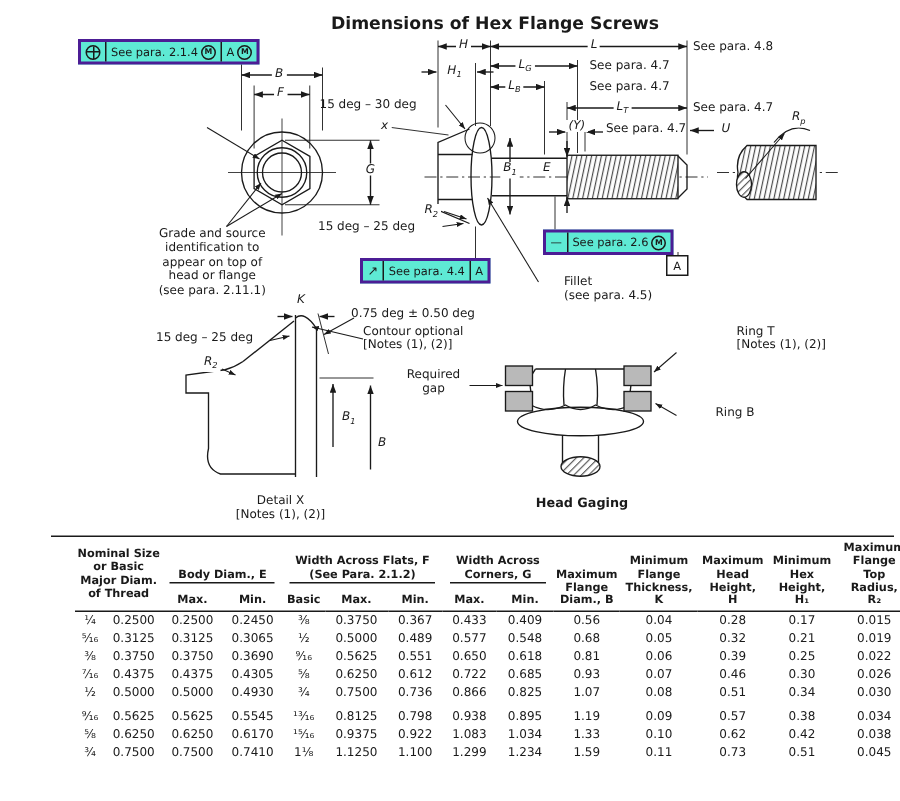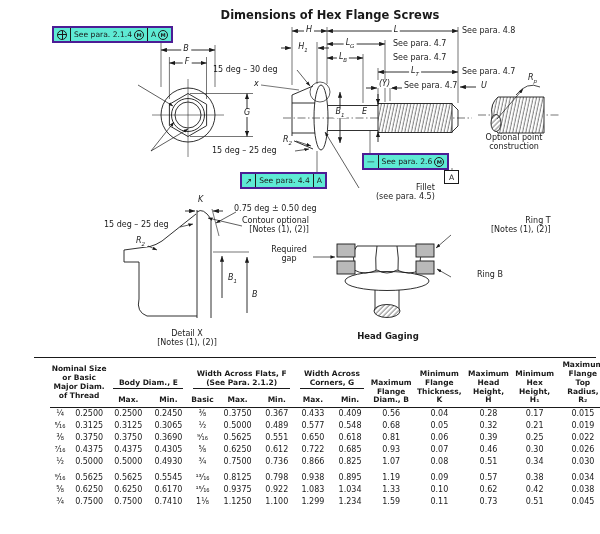--- a/index.html
+++ b/index.html
@@ -1,19 +1,19 @@
 <!DOCTYPE html>
 <html><head>
 <meta charset="utf-8">
 <style>
   html,body{margin:0;padding:0;background:#fff;}
   .stage{position:relative;width:600px;height:534px;background:#fff;overflow:hidden;
          font-family:"DejaVu Sans","Liberation Sans",sans-serif;color:#1a1a1a;}
   svg{position:absolute;left:0;top:0;}
-  .lbl{position:absolute;font-size:8px;line-height:1.18;white-space:pre-line;text-align:right;}
+  .lbl{position:absolute;font-size:8px;line-height:1.18;white-space:pre-line;}
   .ctr{text-align:center;}
   .bold{font-weight:bold;}
   .title{position:absolute;font-size:11.5px;font-weight:bold;}
   .dim{position:absolute;font-size:8px;font-style:italic;background:#fff;padding:0 2px;line-height:1.05;}
   .cx{transform:translateX(-50%);}
   .dim sub,.lbl sub{font-size:5.5px;}
   .fcf{position:absolute;display:flex;align-items:stretch;border:2px solid #4c1d95;background:#5eead4;height:13px;font-size:7.6px;}
   .fcf .cell{display:flex;align-items:center;padding:0 3px;border-left:1px solid #1a1a1a;white-space:nowrap;}
   .fcf .cell:first-child{border-left:none;}
   .circM{display:inline-flex;width:8px;height:8px;border:1px solid #1a1a1a;border-radius:50%;
@@ -184,31 +184,34 @@
   <div class="fcf" style="left:362px;top:153px;">
     <span class="cell">—</span>
     <span class="cell">
         <span>See para. 2.6</span>
       <span class="circM">M</span>
       </span>
   </div>
 
   <div class="datum" style="left:444px;top:170px;">A</div>
 
+  <div class="lbl ctr" style="left:94px;top:151px;width:95px;">Grade and source
+identification to
+appear on top of
+head or flange
+(see para. 2.11.1)</div>
   <div class="lbl" style="left:213px;top:65px;">15 deg – 30 deg</div>
   <div class="lbl" style="left:212px;top:146px;">15 deg – 25 deg</div>
   <div class="lbl" style="left:462px;top:26px;">See para. 4.8</div>
   <div class="lbl" style="left:393px;top:39px;">See para. 4.7</div>
   <div class="lbl" style="left:393px;top:53px;">See para. 4.7</div>
   <div class="lbl" style="left:462px;top:67px;">See para. 4.7</div>
   <div class="lbl" style="left:404px;top:81px;">See para. 4.7</div>
   <div class="lbl" style="left:376px;top:183px;">Fillet
 (see para. 4.5)</div>
-  <div class="lbl ctr" style="left:478px;top:133px;width:72px;">Optional point
-construction</div>
 
   <div class="dim cx" style="left:186px;top:45px;">B</div>
   <div class="dim cx" style="left:187px;top:58px;">F</div>
   <div class="dim cx" style="left:247px;top:109px;">G</div>
 
   <div class="dim cx" style="left:309px;top:26px;">H</div>
   <div class="dim cx" style="left:396px;top:26px;">L</div>
   <div class="dim cx" style="left:303px;top:43px;"><span>H</span><sub>1</sub></div>
   <div class="dim cx" style="left:350px;top:39px;"><span>L</span><sub>G</sub></div>
   <div class="dim cx" style="left:343px;top:53px;"><span>L</span><sub>B</sub></div>

